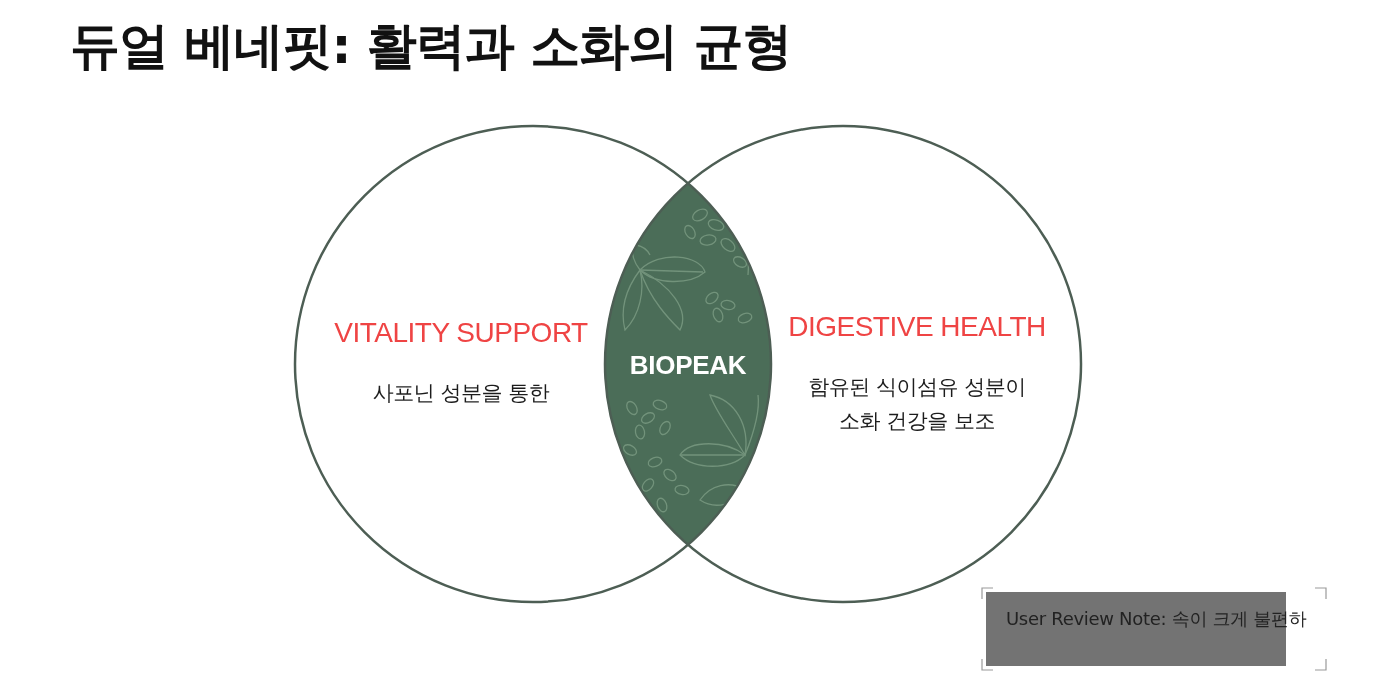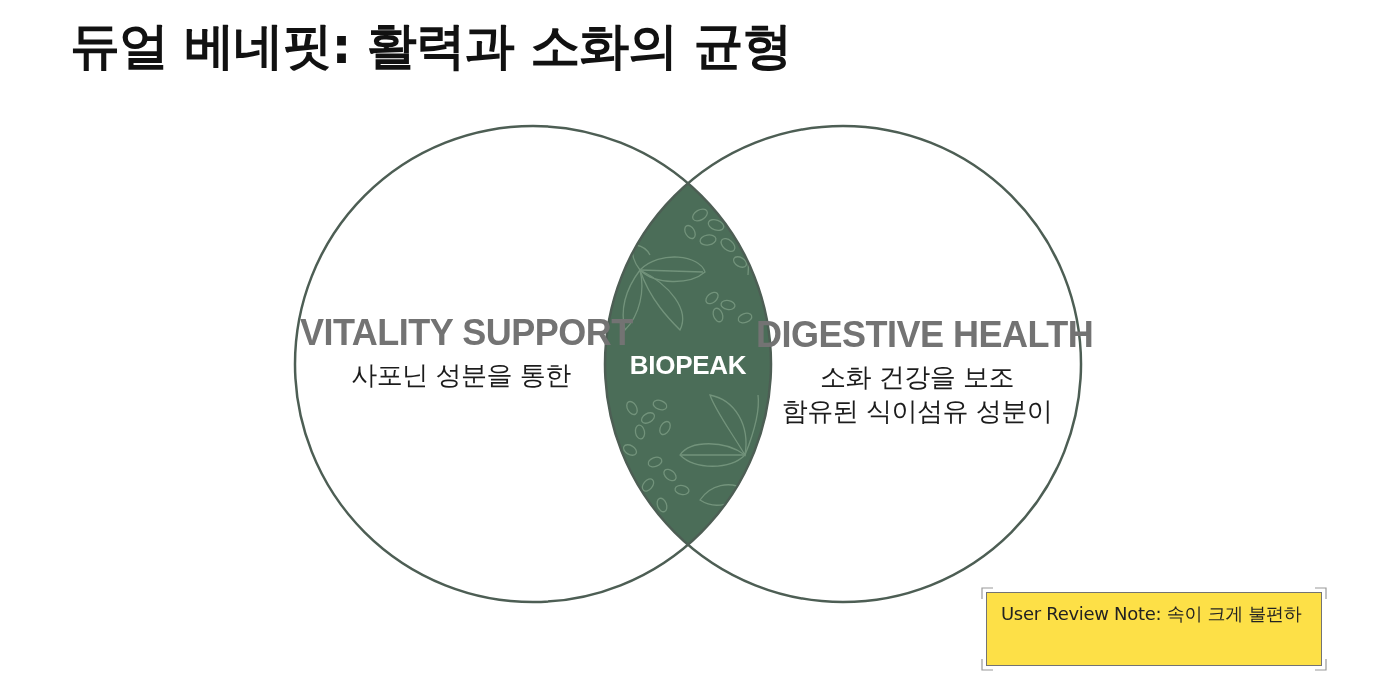--- a/index.html
+++ b/index.html
@@ -33,57 +33,57 @@
       width: 1376px;
       height: 677px;
     }
     .set-label {
       position: absolute;
       text-align: center;
       white-space: nowrap;
     }
     .set-heading {
       font-family: "Liberation Sans", "DejaVu Sans", sans-serif;
-      font-size: 36px;
-      font-weight: 700;
-      color: #737373;
+      font-size: 28px;
+      font-weight: 400;
+      color: #ef4444;
       letter-spacing: -0.5px;
       line-height: 30px;
     }
     .set-desc {
-      margin-top: 10px;
-      font-size: 26px;
+      margin-top: 28px;
+      font-size: 21px;
       line-height: 34px;
       color: #1c1c1c;
       letter-spacing: -0.5px;
     }
     .left-set { left: 300px; width: 322px; top: 318px; }
-    .right-set { left: 756px; width: 322px; top: 320px; }
+    .right-set { left: 756px; width: 322px; top: 312px; }
     .center-label {
       position: absolute;
       left: 608px;
       width: 160px;
       top: 350px;
       text-align: center;
       font-family: "Liberation Sans", "DejaVu Sans", sans-serif;
       font-size: 26px;
       font-weight: 700;
       color: #ffffff;
       letter-spacing: -0.3px;
       line-height: 30px;
     }
     .note-box {
       position: absolute;
       left: 986px;
       top: 592px;
-      width: 336px;
+      width: 300px;
       height: 74px;
-      border: 1px solid #737373;
+      border: 6px solid #737373;
       box-sizing: border-box;
-      background: #fde047;
+      background: #737373;
     }
     .note-frame {
       position: absolute;
       left: 981px;
       top: 587px;
       width: 346px;
       height: 84px;
       pointer-events: none;
     }
     .note-text {
@@ -163,22 +163,22 @@
 <div class="set-label left-set">
   <div class="set-heading">VITALITY SUPPORT</div>
   <div class="set-desc">
     <div>사포닌 성분을 통한</div>
   </div>
 </div>
 
 <div class="set-label right-set">
   <div class="set-heading">DIGESTIVE HEALTH</div>
   <div class="set-desc">
+    <div>함유된 식이섬유 성분이</div>
     <div>소화 건강을 보조</div>
-    <div>함유된 식이섬유 성분이</div>
   </div>
 </div>
 
 <div class="center-label">BIOPEAK</div>
 
 <svg class="note-frame" viewBox="0 0 346 84" xmlns="http://www.w3.org/2000/svg">
   <g fill="none" stroke="#9a9a9a" stroke-width="1.2">
     <path d="M1 12 L1 1 L12 1"></path>
     <path d="M334 1 L345 1 L345 12"></path>
     <path d="M1 72 L1 83 L12 83"></path>

